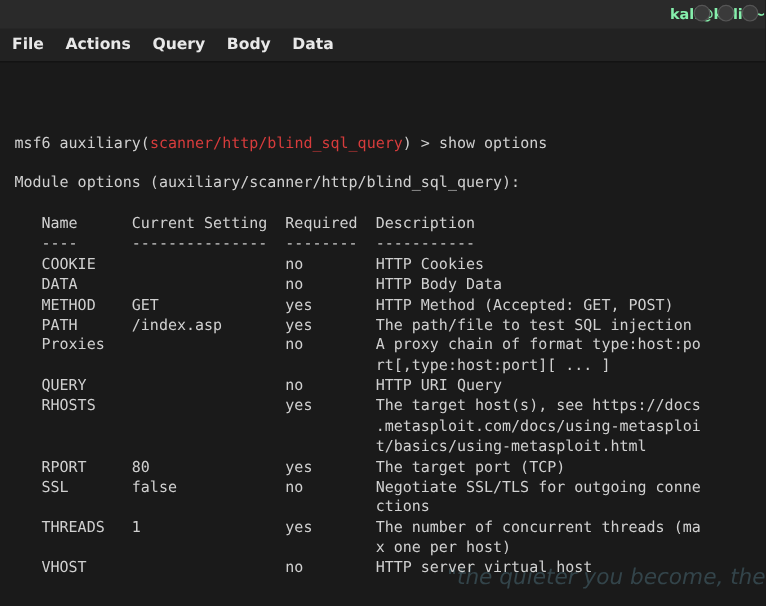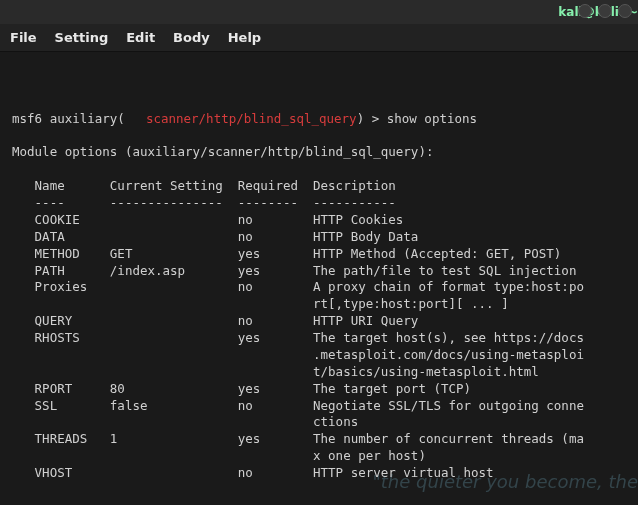--- a/index.html
+++ b/index.html
@@ -53,21 +53,21 @@
       border-bottom: 1px solid #111;
     }
     .menu-item { cursor: pointer; text-align: right; }
     .terminal {
       padding: 8px 12px;
       line-height: 1.35;
       white-space: pre;
       position: relative;
     }
     .underline { }
-    .red { color: #d73c3c; margin-left: 21px; }
+    .red { color: #d73c3c; }
     .bg-text {
       position: absolute;
       right: 0;
       top: 418px;
       color: #33444a;
       font-family: "DejaVu Sans", Arial, sans-serif;
       font-size: 18px;
       font-style: italic;
       pointer-events: none;
       z-index: 0;
@@ -82,23 +82,23 @@
   <span>kali@kali: ~</span>
   <div class="window-controls">
     <div class="wc"></div>
     <div class="wc"></div>
     <div class="wc"></div>
   </div>
 </div>
 
 <div class="menubar">
   <span class="menu-item">File</span>
-  <span class="menu-item">Setting</span>
-  <span class="menu-item">Edit</span>
+  <span class="menu-item">Actions</span>
+  <span class="menu-item">Query</span>
   <span class="menu-item">Body</span>
-  <span class="menu-item">Help</span>
+  <span class="menu-item">Data</span>
 </div>
 
 <div class="terminal">
   <div class="bg-text">"the quieter you become, the</div>
   <div class="term-content" id="term-content"><div><span class="underline">msf6</span><span> auxiliary(</span><span class="red">scanner/http/blind_sql_query</span><span>)</span><span> &gt; </span><span>show options</span></div><div> </div><div>Module options (auxiliary/scanner/http/blind_sql_query):</div><div> </div><div>   Name      Current Setting  Required  Description</div><div>   ----      ---------------  --------  -----------</div><div>   COOKIE                     no        HTTP Cookies</div><div>   DATA                       no        HTTP Body Data</div><div>   METHOD    GET              yes       HTTP Method (Accepted: GET, POST)</div><div>   PATH      /index.asp       yes       The path/file to test SQL injection</div><div>   Proxies                    no        A proxy chain of format type:host:po</div><div>                                        rt[,type:host:port][ ... ]</div><div>   QUERY                      no        HTTP URI Query</div><div>   RHOSTS                     yes       The target host(s), see https://docs</div><div>                                        .metasploit.com/docs/using-metasploi</div><div>                                        t/basics/using-metasploit.html</div><div>   RPORT     80               yes       The target port (TCP)</div><div>   SSL       false            no        Negotiate SSL/TLS for outgoing conne</div><div>                                        ctions</div><div>   THREADS   1                yes       The number of concurrent threads (ma</div><div>                                        x one per host)</div><div>   VHOST                      no        HTTP server virtual host</div><div> </div><div> </div></div>
   
 </div>
 
 </body></html>

